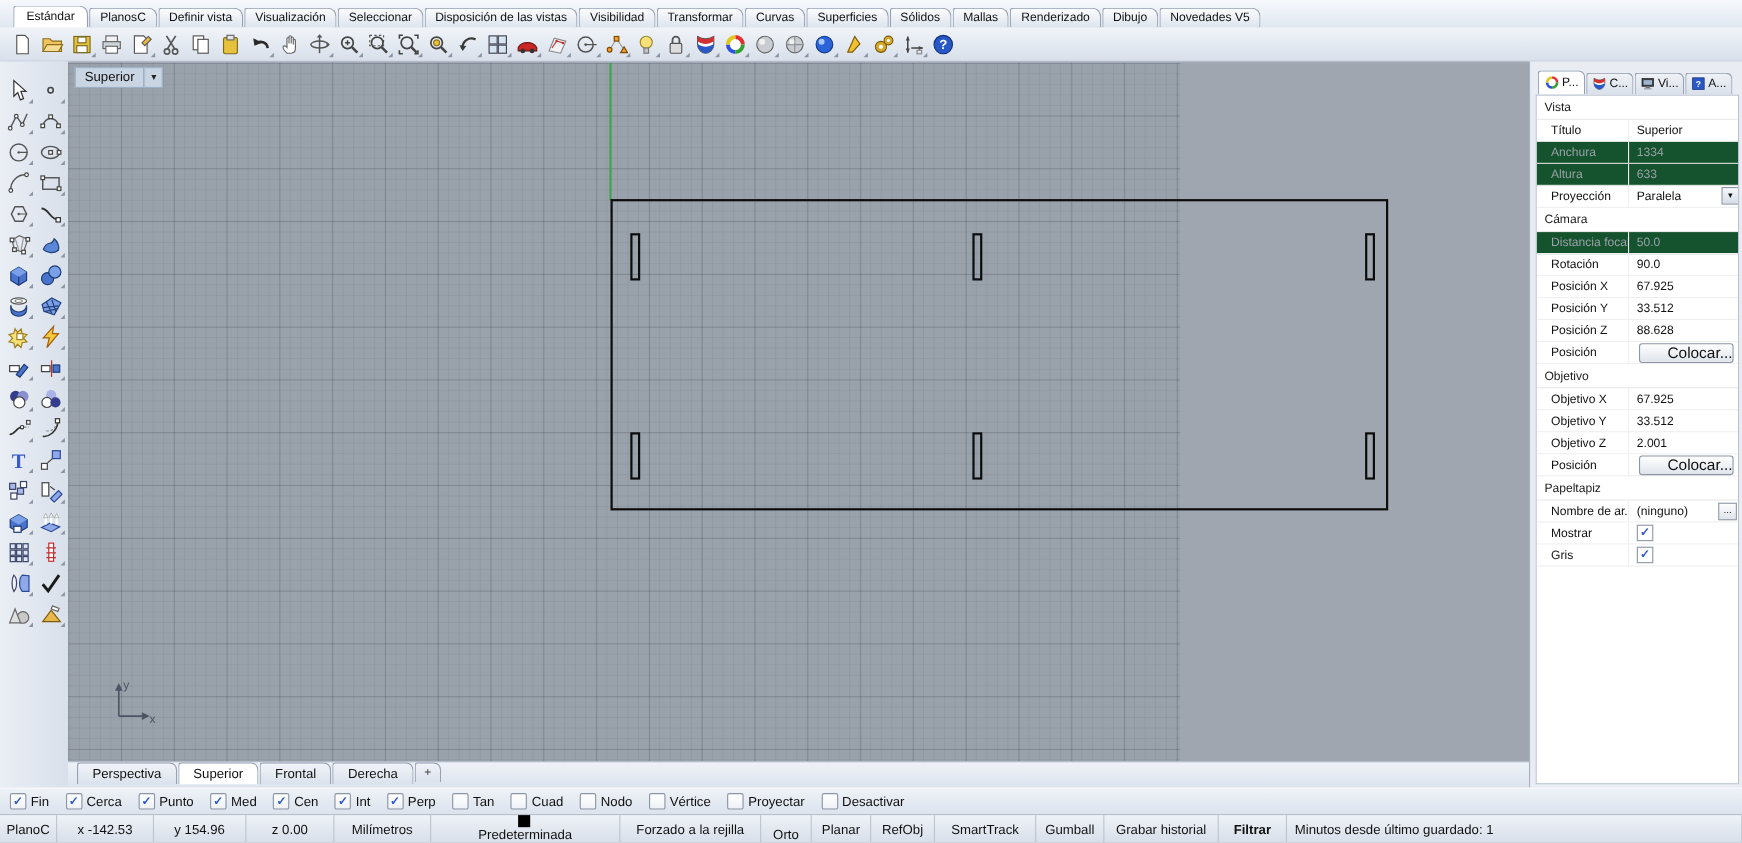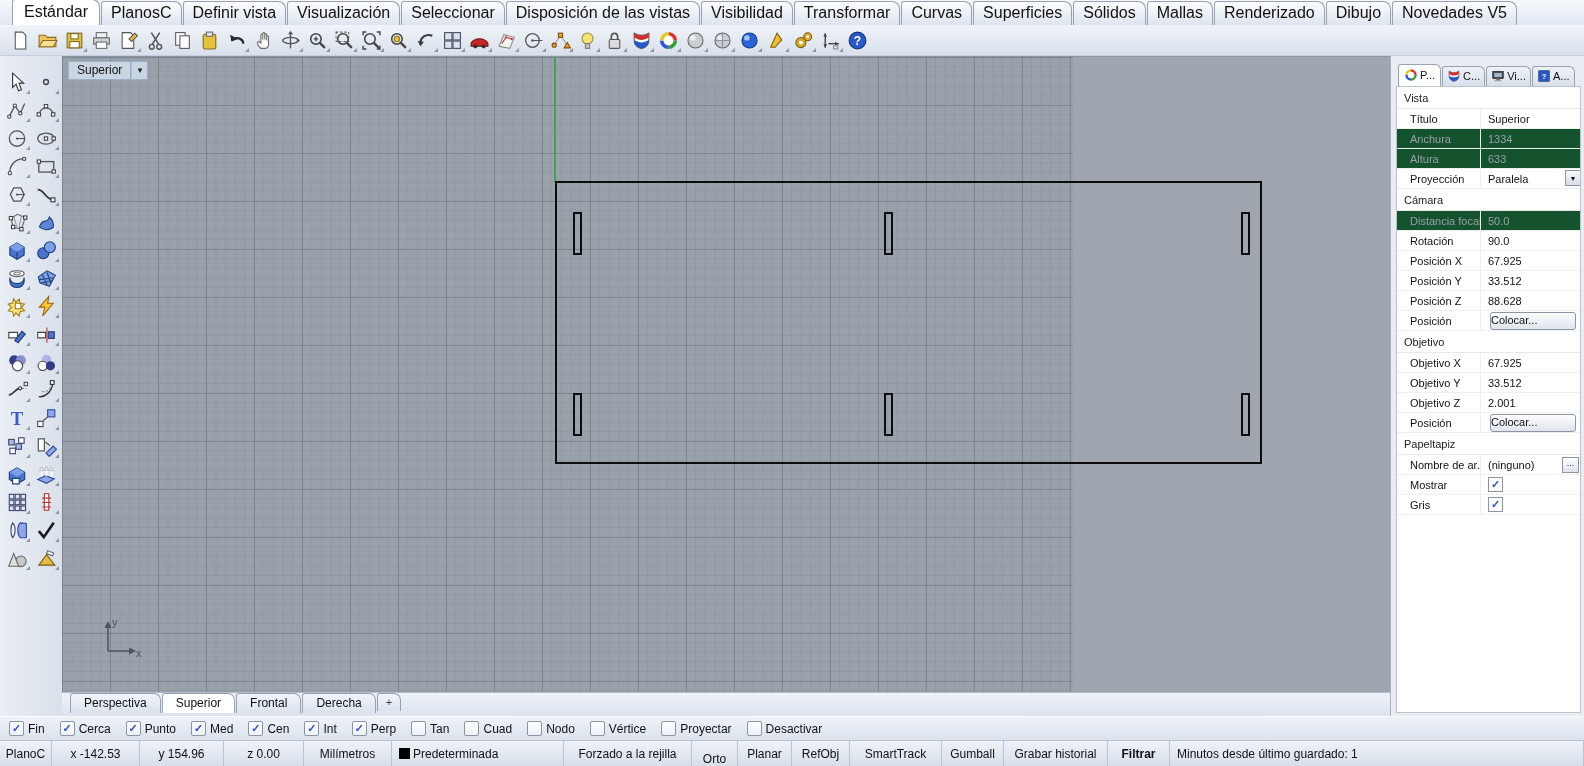--- a/index.html
+++ b/index.html
@@ -6,21 +6,21 @@
   body{width:1584px;height:766px;overflow:hidden;background:#e3e9f2;
        font-family:"Liberation Sans",sans-serif;font-size:11px;color:#111;
        -webkit-font-smoothing:antialiased}
   .app{width:1584px;height:766px;display:flex;flex-direction:column}
 
   
   .tabbar{height:25px;background:linear-gradient(#f6f8fc,#e0e7f1);display:flex;
           align-items:flex-end;padding-left:12px;box-sizing:border-box}
   .mtab{padding:2px 9px 3px;margin-right:1px;border:1px solid #97a1b2;border-bottom:none;
         border-radius:3px 8px 0 0;background:linear-gradient(#fbfcfe,#dde4ee);
-        font-size:16px;white-space:nowrap;position:relative;cursor:default}
+        font-size:11px;white-space:nowrap;position:relative;cursor:default}
   .mtab.active{background:#fff;padding:3px 11px 4px;z-index:2}
 
   
   .toolbar{height:31px;background:linear-gradient(#f0f4f9,#d9e0eb);display:flex;
            align-items:center;padding-left:7px;box-sizing:border-box;border-bottom:1px solid #c6cedb}
   .tbtn{width:27px;height:27px;position:relative;display:flex;align-items:center;justify-content:center}
   .tbtn svg{width:21px;height:21px}
   .fly::after{content:'';position:absolute;right:1px;bottom:2px;
               border-left:4px solid transparent;border-bottom:4px solid #8a94a2}
 
@@ -73,21 +73,21 @@
   .ptab svg{width:14px;height:14px}
   .pbody{flex:1;background:#fff;border:1px solid #bac2cf;margin:0 3px 3px 5px;overflow:hidden}
   .sect{padding:5px 4px 4px 7px;border-bottom:1px solid #e9e9e9;color:#222}
   .prow{display:flex;height:19px;align-items:center;border-bottom:1px solid #efefef;position:relative}
   .prow .lbl{width:84px;padding-left:13px;border-right:1px solid #efefef;white-space:nowrap;
              overflow:hidden;height:100%;display:flex;align-items:center;box-sizing:border-box}
   .prow .val{flex:1;padding-left:7px;display:flex;align-items:center;height:100%;position:relative}
   .prow.disabled{background:#14532d}
   .prow.disabled .lbl,.prow.disabled .val{color:#9aa0a8}
   .btn-set{flex:1;margin:1px 4px 1px 2px;height:16px;border:1px solid #8c95a4;border-radius:3px;
-           background:linear-gradient(#fefefe,#dfe4ec);font-size:11px;text-align:left;line-height:15px}
+           background:linear-gradient(#fefefe,#dfe4ec);font-size:14px;text-align:right;line-height:15px}
   .combo-arrow{position:absolute;right:-1px;top:1px;width:16px;height:16px;
                background:linear-gradient(#f6f8fb,#d7deea);border:1px solid #8c95a4;
                text-align:center;font-size:7px;line-height:15px;color:#111;box-sizing:border-box}
   .dots-btn{position:absolute;right:1px;top:2px;width:15px;height:14px;border:1px solid #8c95a4;
             background:linear-gradient(#fefefe,#dfe4ec);font-size:9px;line-height:10px;text-align:center}
   .pcheck{width:13px;height:13px;border:1px solid #8c95a4;background:#fff;color:#2b57c8;
           font-size:11px;line-height:12px;text-align:center;font-weight:bold}
 
   
   .osnap{height:24px;background:linear-gradient(#eef2f8,#dce3ed);border-top:1px solid #fdfdfe;
@@ -844,21 +844,21 @@
       </div>
       <div class="scell" style="width: 84px;">
         <span>y 154.96</span>
       </div>
       <div class="scell" style="width: 80px;">
         <span>z 0.00</span>
       </div>
       <div class="scell" style="width: 88px;">
         <span>Milímetros</span>
       </div>
-      <div class="scell left" style="width: 172px;">
+      <div class="scell left" style="width: 172px; flex-direction: column;">
         <span class="swatch" style="background: rgb(0, 0, 0);"></span>
         <span>Predeterminada</span>
       </div>
       <div class="scell bold" style="width: 128px;">
         <span>Forzado a la rejilla</span>
       </div>
       <div class="scell bold" style="width: 46px; align-items: flex-end;">
         <span>Orto</span>
       </div>
       <div class="scell bold" style="width: 54px;">

